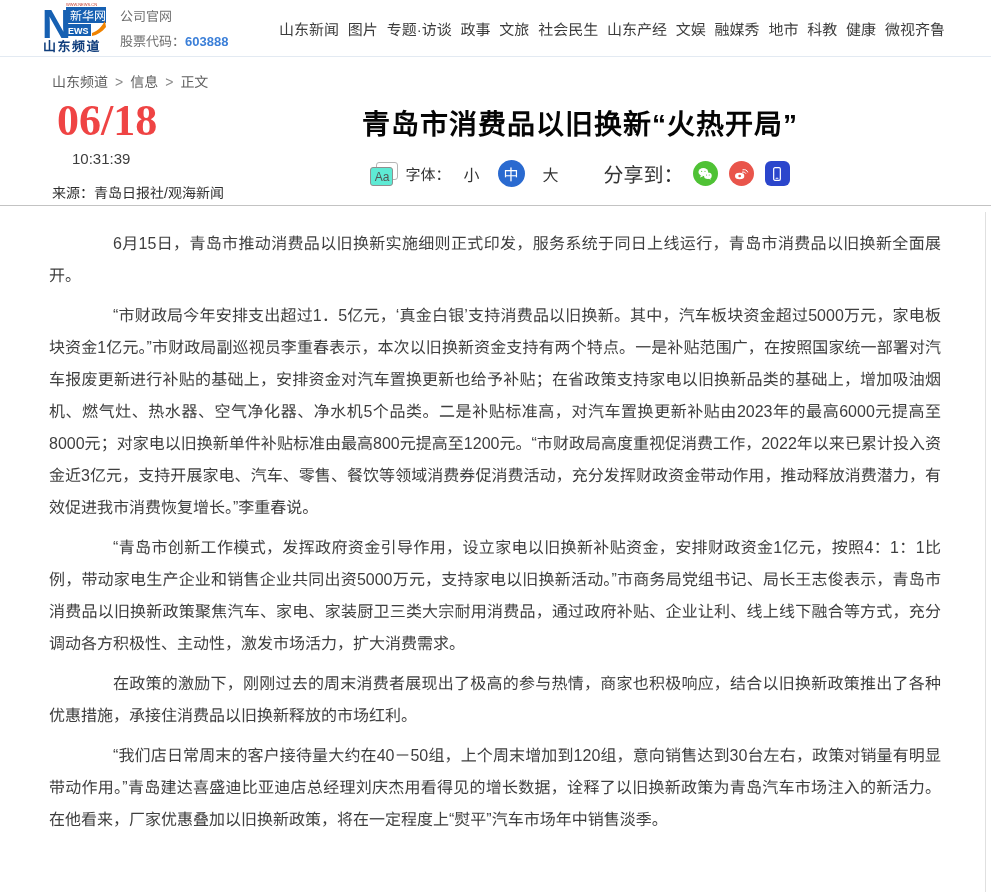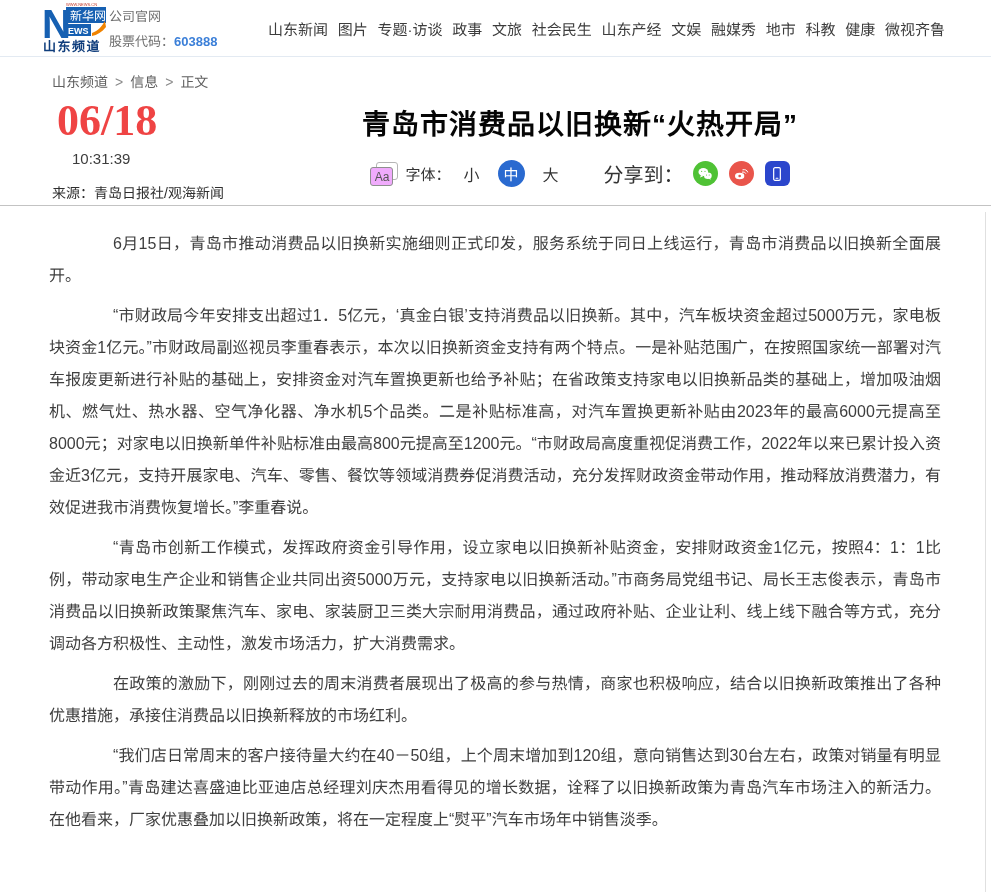--- a/index.html
+++ b/index.html
@@ -4,21 +4,21 @@
 <style>
   html,body{margin:0;padding:0;background:#fff;}
   *{box-sizing:border-box;}
   .page{
     position:relative;width:991px;height:892px;overflow:hidden;background:#fff;
     font-family:"Liberation Sans","DejaVu Sans",sans-serif;color:#3e3e3e;
   }
   
   .topbar{display:flex;align-items:center;height:57px;border-bottom:1px solid #e3eaf2;}
   .logo{margin-left:42px;width:64px;height:52px;flex:0 0 auto;cursor:pointer;}
-  .corp{margin-left:3px;width:125px;flex:0 0 auto;}
+  .corp{margin-left:14px;width:125px;flex:0 0 auto;}
   .corp-link{font-size:13px;color:#707070;margin-bottom:6px;cursor:pointer;}
   .stock{font-size:13px;color:#707070;white-space:nowrap;}
   .stock-num{color:#3b7fd8;font-weight:700;}
   .nav{flex:1;display:flex;justify-content:space-between;align-items:center;margin:0 46px 0 34px;}
   .nav-item{font-size:15px;color:#3c3c3c;text-decoration:none;white-space:nowrap;cursor:pointer;}
   
   .crumbs-row{padding:14px 0 0 52px;height:32px;}
   .breadcrumb{font-size:14px;color:#5f5f5f;}
   .bc-item{color:#5f5f5f;text-decoration:none;cursor:pointer;}
   .bc-sep{margin:0 7px;color:#8a8a8a;}
@@ -27,21 +27,21 @@
   .date-col{width:300px;flex:0 0 auto;padding:6px 0 0 52px;}
   .year{font-size:15px;color:#3d3d3d;margin-left:14px;letter-spacing:1px;}
   .md{font-size:44px;font-weight:700;color:#ef4444;line-height:1.2;margin-left:5px;font-family:Liberation Serif, serif;}
   .time{font-size:15px;color:#3d3d3d;margin:2px 0 0 20px;}
   .source{font-size:14px;color:#2e2e2e;margin-top:15px;white-space:nowrap;}
   .title-col{width:560px;flex:0 0 auto;text-align:center;padding-top:13px;}
   .title{margin:0;font-size:28px;font-weight:700;color:#050505;letter-spacing:1px;white-space:nowrap;}
   .tools{display:flex;align-items:center;justify-content:center;margin-top:17px;}
   .aa-icon{position:relative;width:28px;height:24px;margin-right:7px;flex:0 0 auto;}
   .aa-back{position:absolute;right:0;top:0;width:22px;height:18px;border:1px solid #b5b5b5;border-radius:3px;background:#fff;}
-  .aa-front{position:absolute;left:0;bottom:0;width:23px;height:19px;border:1px solid #8f8f8f;border-radius:3px;background:#f0abfc;
+  .aa-front{position:absolute;left:0;bottom:0;width:23px;height:19px;border:1px solid #8f8f8f;border-radius:3px;background:#5eead4;
     font-size:12px;color:#555;text-align:center;line-height:18px;}
   .ftlabel{font-size:15px;color:#333;margin-right:4px;}
   .fs-opt{font-size:16px;color:#333;margin:0 9px;cursor:pointer;text-decoration:none;}
   .fs-opt.selected{background:#2a6ad0;color:#fff;width:27px;height:27px;border-radius:50%;
     display:inline-flex;align-items:center;justify-content:center;font-size:15px;}
   .share-label{font-size:20px;color:#333;margin-left:36px;}
   .share{width:25px;height:25px;border-radius:50%;display:inline-flex;align-items:center;justify-content:center;
     margin-left:11px;cursor:pointer;}
   .share.wechat{background:#4fc235;margin-left:9px;}
   .share.weibo{background:#e9554b;}

